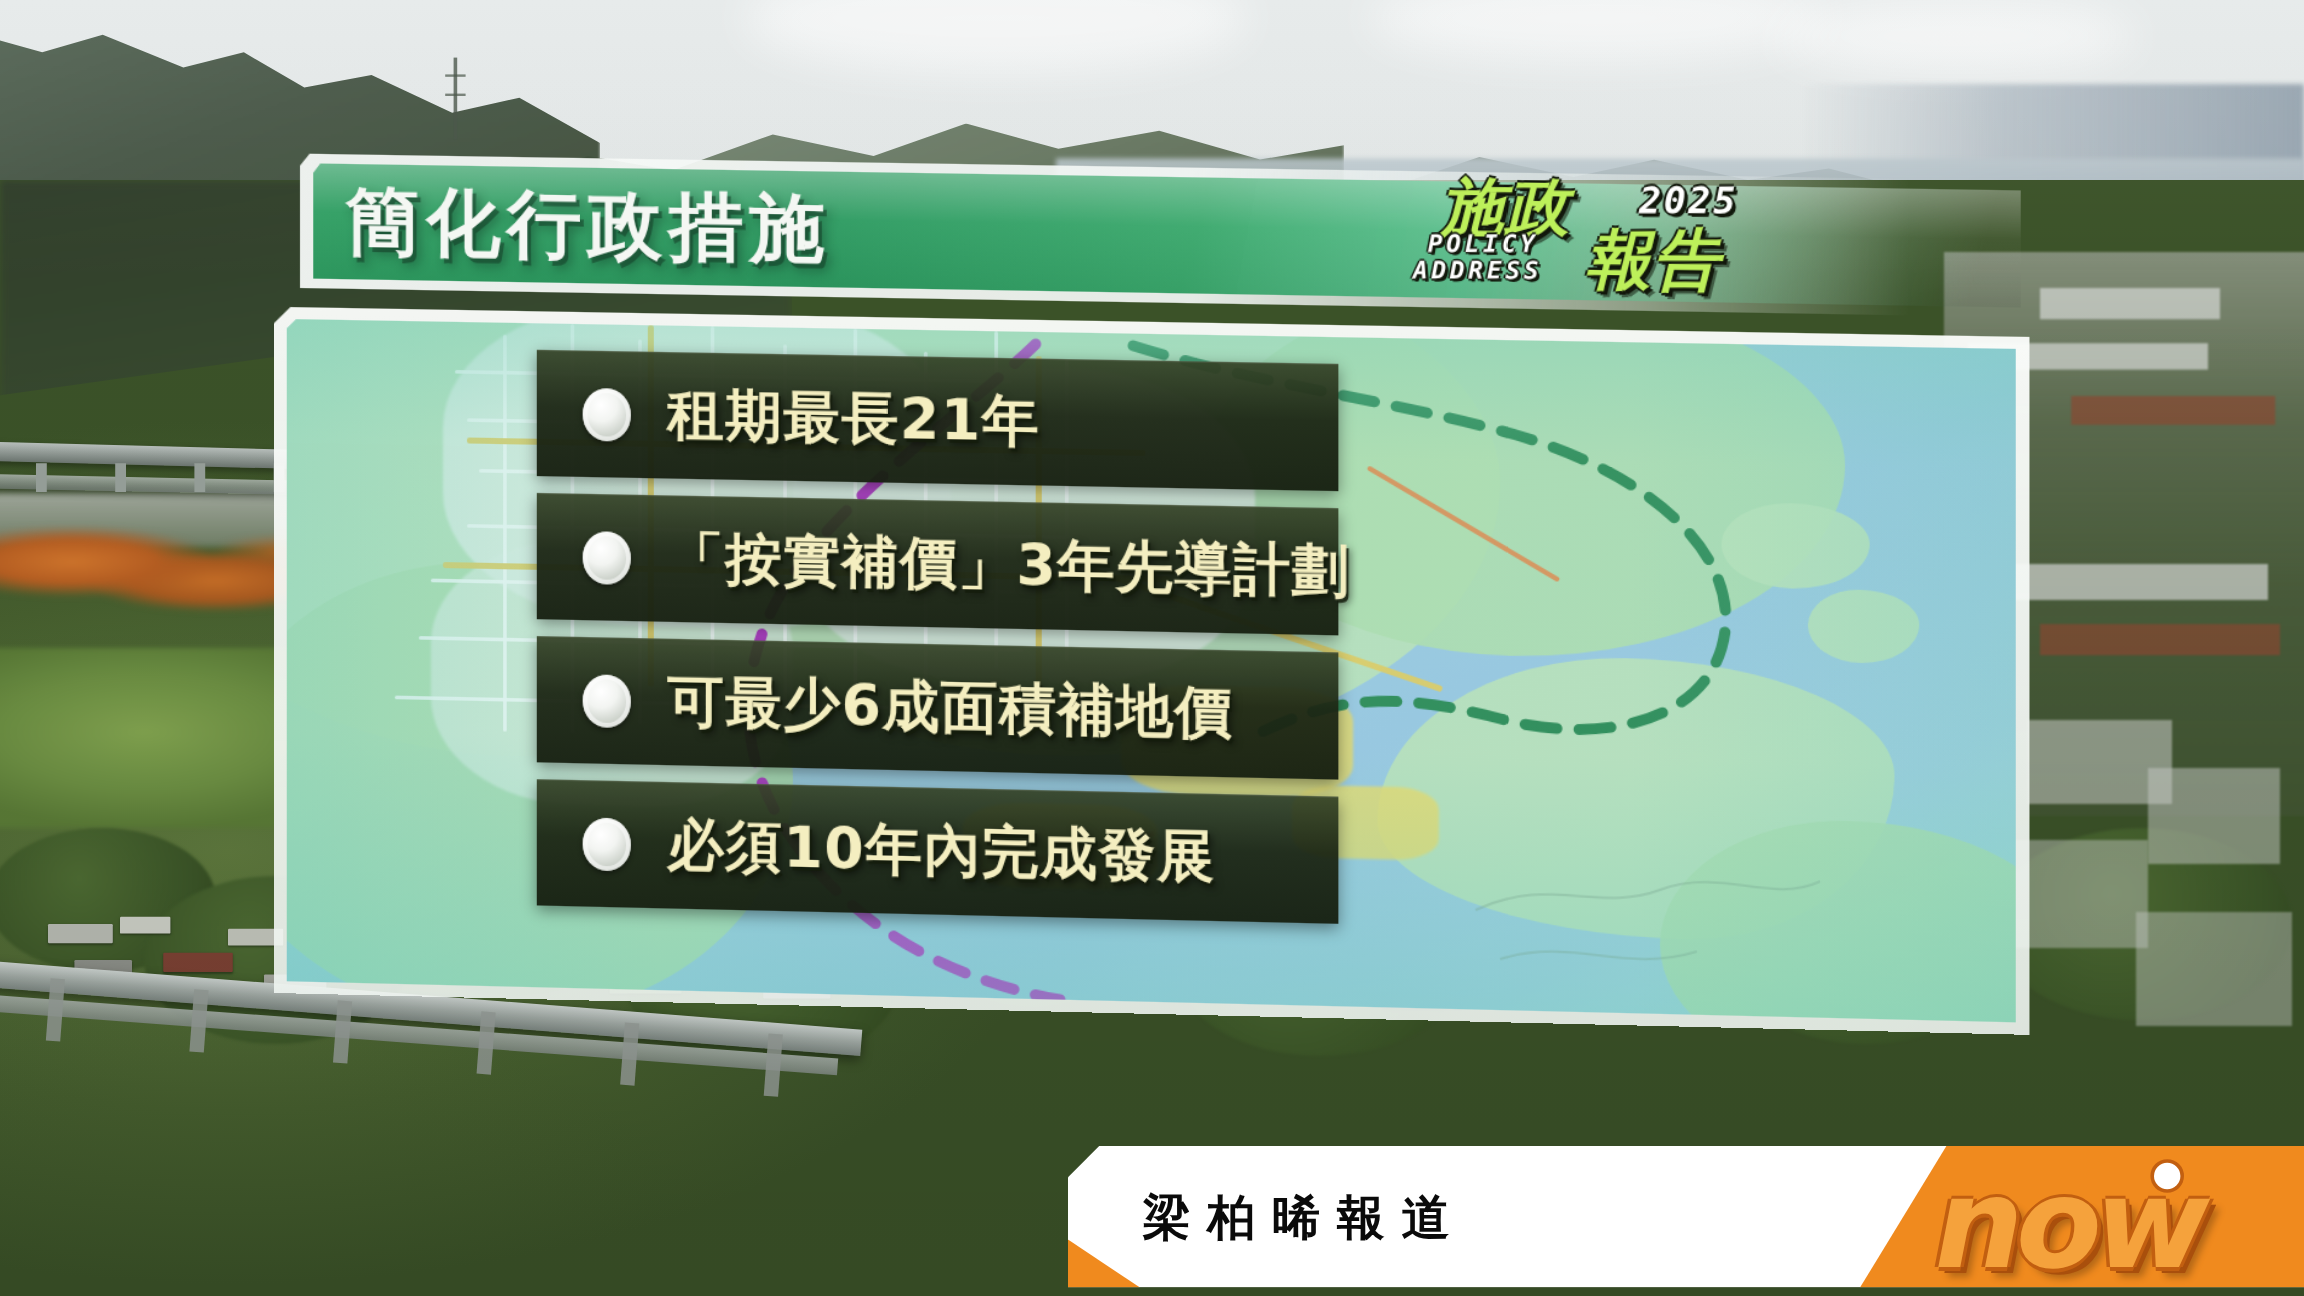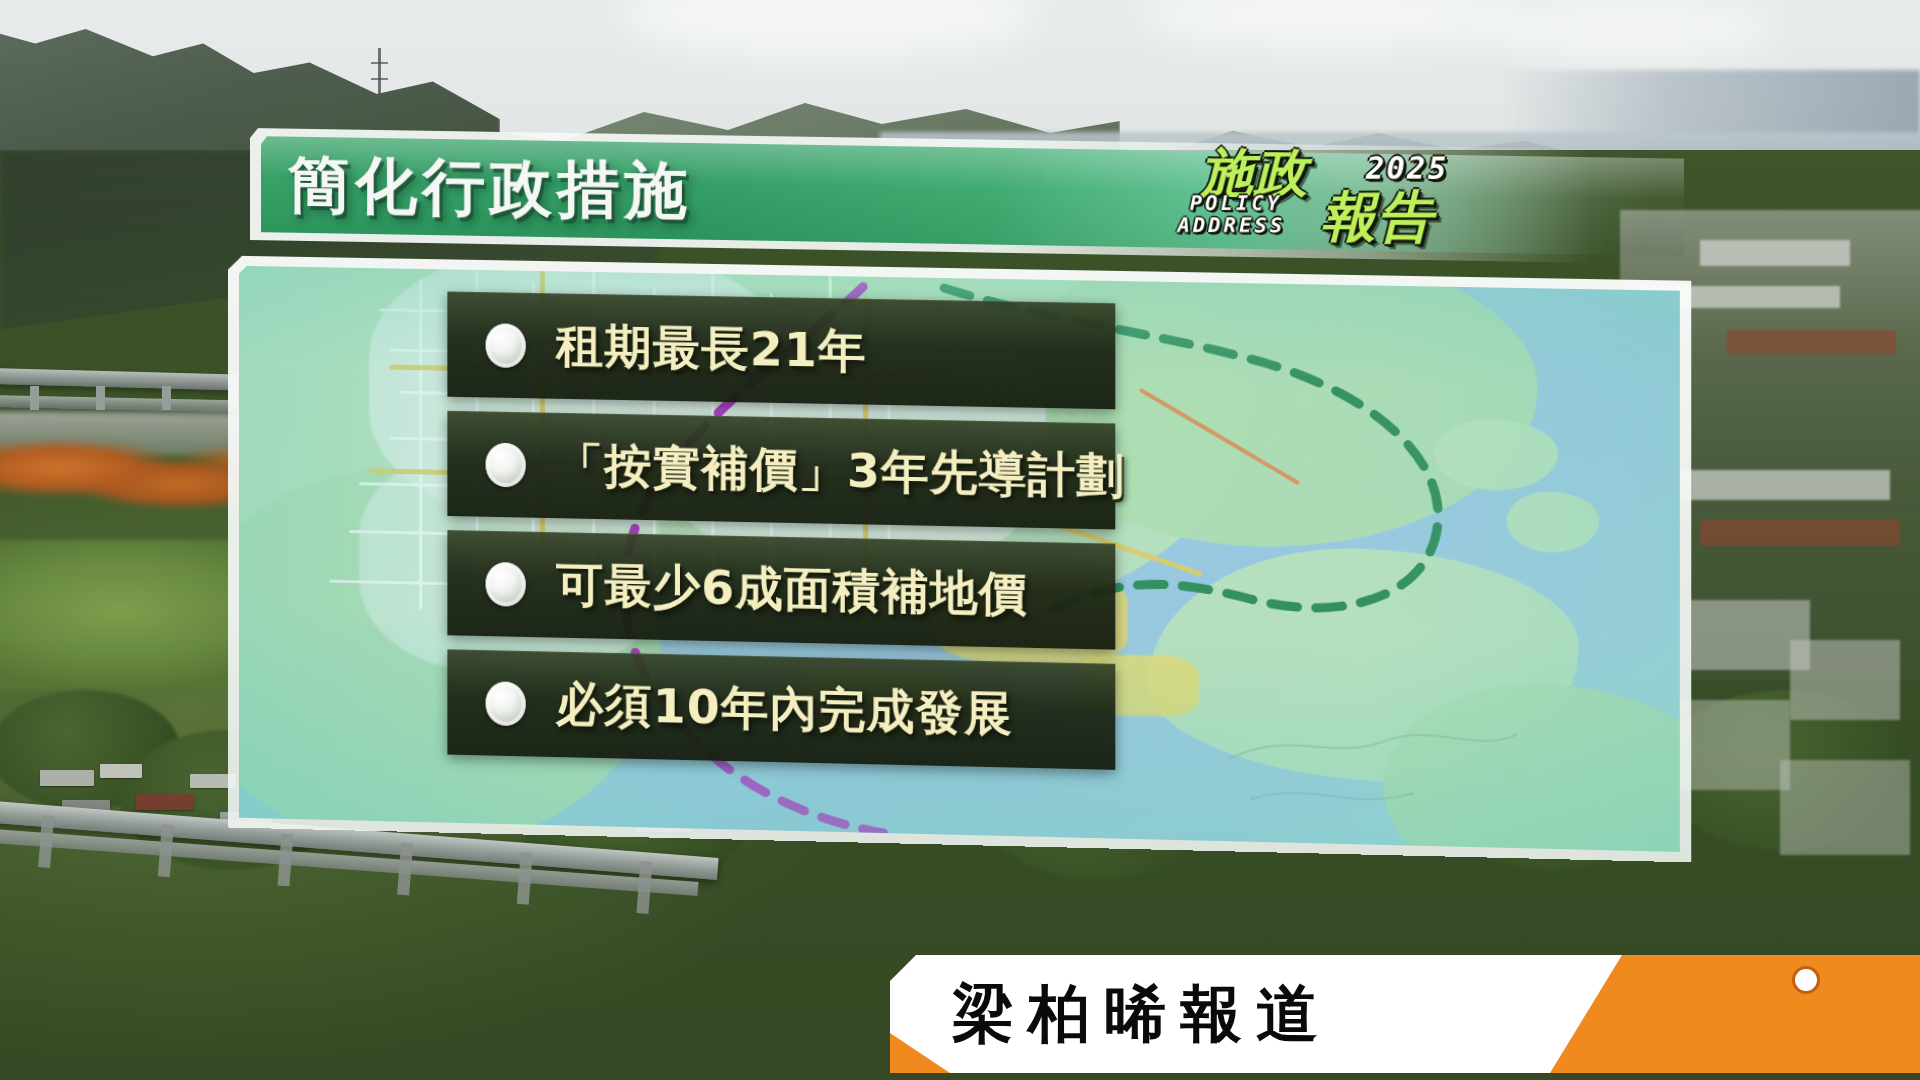--- a/index.html
+++ b/index.html
@@ -337,21 +337,21 @@
   }
   .cap-orange-block {
     position:absolute; left:660px; top:0; width:370px; height:118px;
     background:#f08a1e;
     clip-path:polygon(72px 0, 370px 0, 370px 118px, 0 118px);
   }
   .cap-text {
     position:absolute; left:62px; top:12px; height:94px;
     display:flex; align-items:center;
     font-family:Liberation Sans, sans-serif;
-    font-weight:700; font-size:62px; letter-spacing:14px;
+    font-weight:700; font-size:40px; letter-spacing:14px;
     color:#0a0a0a; white-space:nowrap;
   }
   .cap-now {
     position:absolute; left:722px; top:4px;
     font-family:"DejaVu Sans","Liberation Sans",sans-serif;
     font-weight:700; font-size:104px; letter-spacing:-6px;
     color:#f5a23c; font-style:italic;
     text-shadow:
       -3px 0 0 #c25f10, 3px 0 0 #c25f10, 0 -3px 0 #c25f10, 0 3px 0 #c25f10,
       5px 5px 0 #a94f0c, 8px 8px 6px rgba(0,0,0,.25);
@@ -558,14 +558,15 @@
       </div>
     </div>
   </div>
 </div>
 
 <div id="caption">
   <div class="cap-white"></div>
   <div class="cap-orange-block"></div>
   <div class="cap-orange-tri"></div>
   <div class="cap-text">梁柏晞報道</div>
+  <div class="cap-now">now</div>
   <div class="cap-now-dot"></div>
 </div>
 
 </body></html>

